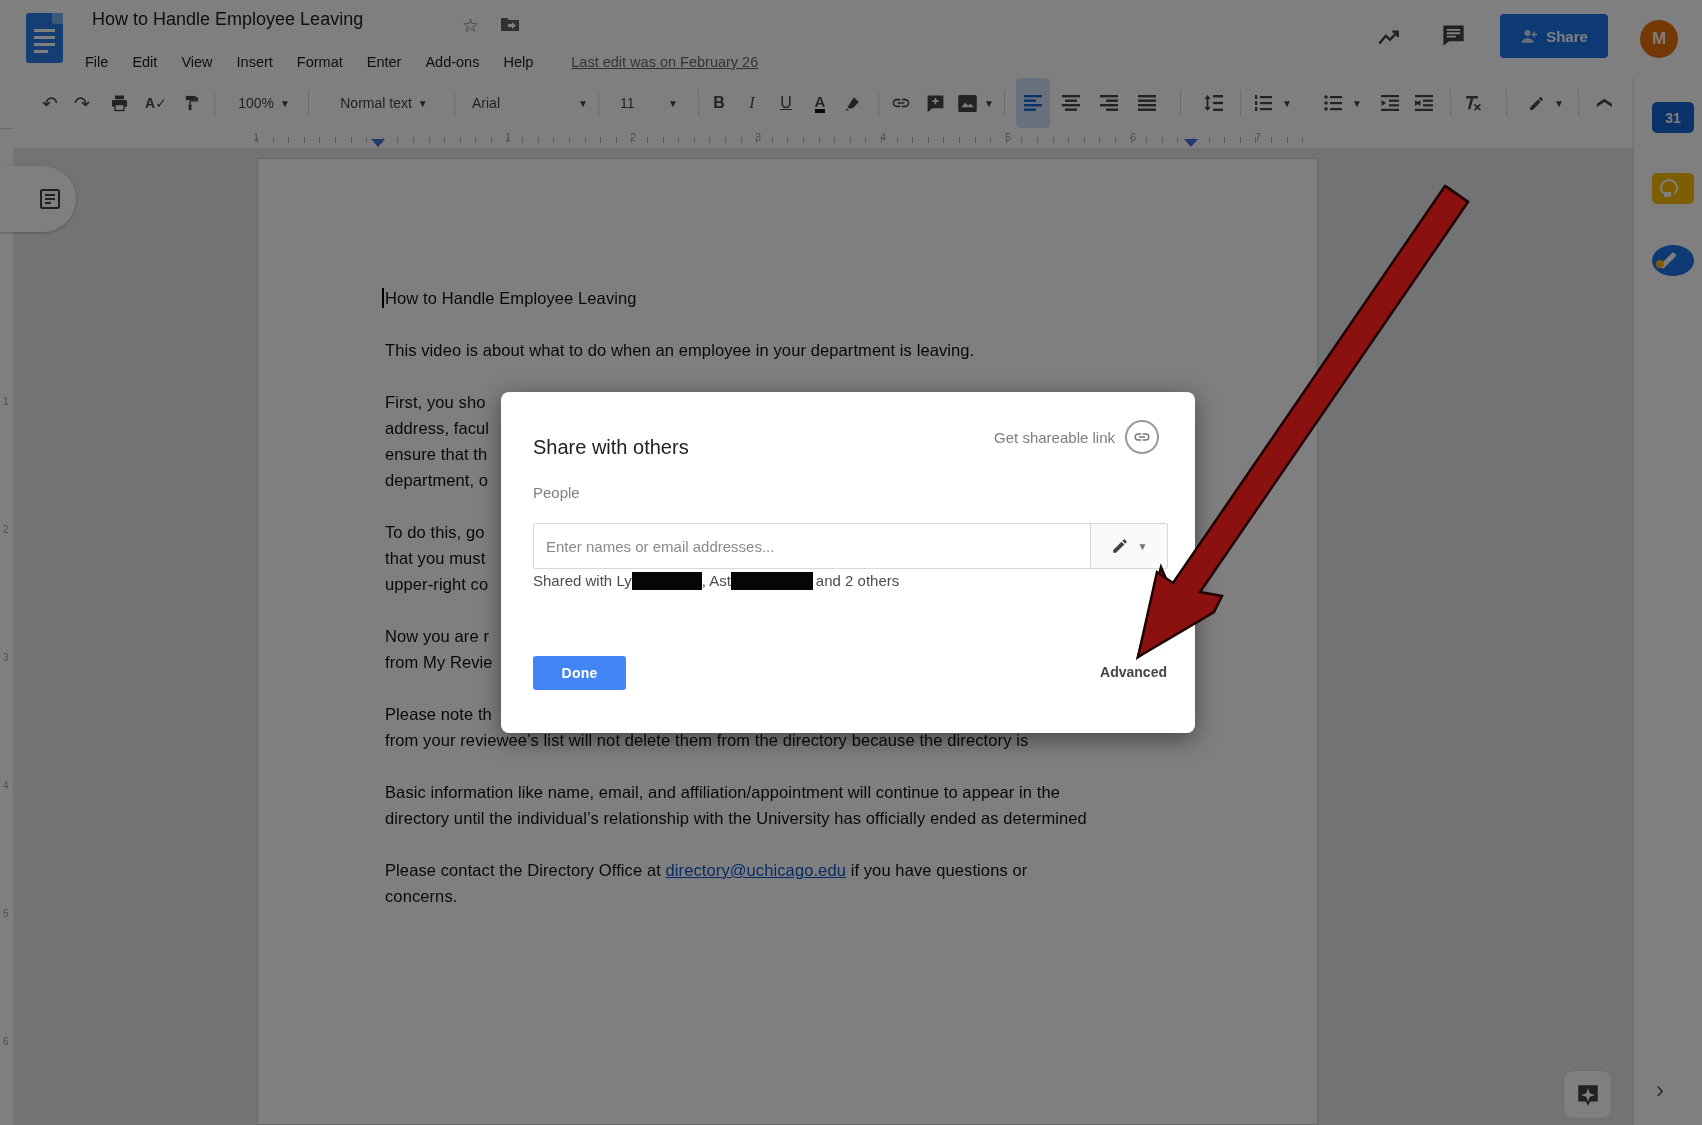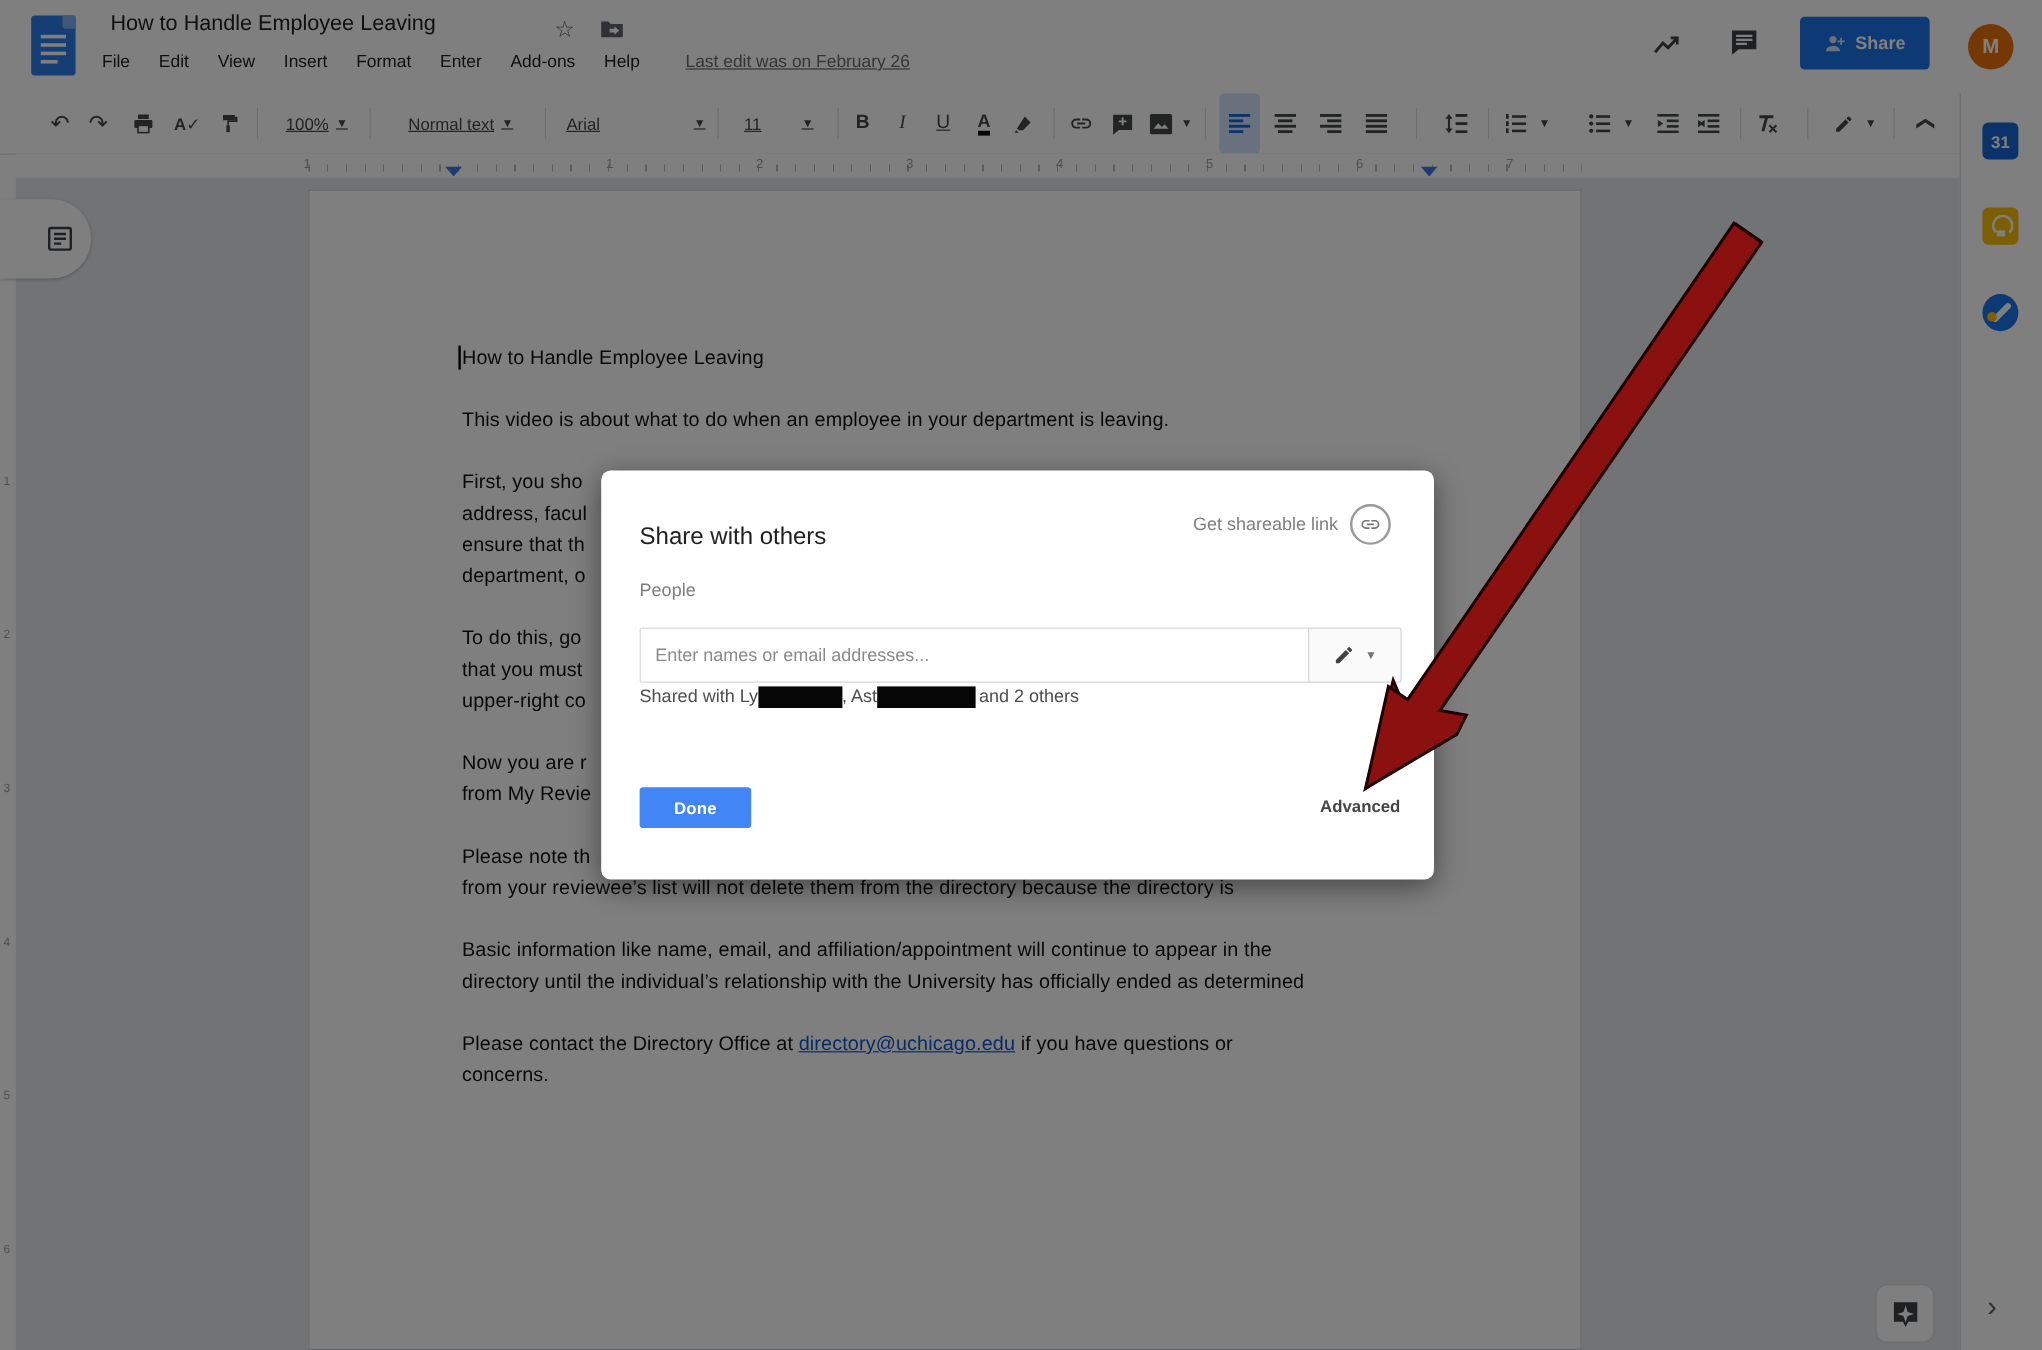--- a/index.html
+++ b/index.html
@@ -6,33 +6,33 @@
   #stage{position:relative;width:1702px;height:1125px;overflow:hidden;
          font-family:"Liberation Sans","DejaVu Sans",sans-serif;background:#fff;}
   .abs{position:absolute;}
   
   #topbar{left:0;top:0;width:1702px;height:78px;background:#fff;}
   #docs-logo{left:26px;top:13px;width:37px;height:50px;background:#2b7cea;border-radius:3px;}
   #docs-logo .fold{position:absolute;right:0;top:0;width:11px;height:11px;background:#7cb0f5;border-bottom-left-radius:3px;}
   #docs-logo .l{position:absolute;left:8px;width:21px;height:3px;background:#fff;}
   #doc-title{left:92px;top:9px;font-size:18px;color:#202124;}
   .tb-ic{color:#5f6368;font-size:17px;}
-  #menubar{left:85px;top:44px;height:26px;display:flex;gap:24px;font-size:14.5px;color:#202124;align-items:flex-start;}
+  #menubar{left:85px;top:44px;height:26px;display:flex;gap:24px;font-size:14.5px;color:#202124;align-items:flex-end;}
   #last-edit{color:#6b6b6b;text-decoration:underline;margin-left:14px;}
   #stats-icon{left:1376px;top:24px;}
   #comment-top-icon{left:1440px;top:22px;}
   #share-btn{left:1500px;top:14px;width:108px;height:44px;background:#1a73e8;border-radius:4px;
              display:flex;align-items:center;justify-content:center;gap:8px;color:#fff;font-size:15px;font-weight:700;}
   #avatar{left:1640px;top:20px;width:38px;height:38px;border-radius:50%;background:#e8710a;color:#fff;
           display:flex;align-items:center;justify-content:center;font-size:17px;font-weight:700;}
   
   #toolbar{left:0;top:78px;width:1702px;height:50px;background:#fff;border-bottom:1px solid #d7d7d7;}
   .ti{position:absolute;top:0;height:50px;display:flex;align-items:center;justify-content:center;color:#444746;}
   .sep{position:absolute;top:12px;width:1px;height:26px;background:#dadce0;}
-  .ddl{font-size:14px;color:#444746;display:flex;align-items:center;gap:6px;text-decoration:underline;}
+  .ddl{font-size:14px;color:#444746;display:flex;align-items:center;gap:6px;}
   .caret{font-size:10px;color:#444746;}
   .bld{font-weight:700;font-size:16px;}
   .ital{font-style:italic;font-size:16px;font-family:"Liberation Serif",serif;}
   .undl{text-decoration:underline;font-size:16px;}
   .acolor{font-size:15px;font-weight:700;border-bottom:4px solid #111;line-height:15px;}
   .active-fmt{background:#d2e3fc;border-radius:4px;}
   
   #hruler{left:13px;top:128px;width:1620px;height:20px;background:#fff;}
   #hruler .ticks{position:absolute;left:244px;top:9px;width:1061px;height:6px;
       background:repeating-linear-gradient(90deg,#b5b8bc 0 1px,transparent 1px 15.6px);}
@@ -46,21 +46,21 @@
   #outline-pill{left:0px;top:166px;width:76px;height:66px;background:#fff;border-radius:0 40px 40px 0;
       box-shadow:0 1px 3px rgba(0,0,0,.25);display:flex;align-items:center;justify-content:flex-end;padding-right:14px;box-sizing:border-box;}
   
   #doctext{left:385px;top:285px;width:830px;font-size:16.5px;line-height:26px;color:#111;letter-spacing:.1px;}
   #doctext .para{margin:0 0 26px 0;}
   #doctext div{white-space:nowrap;}
   .caret-cursor{position:absolute;left:-3px;top:3px;width:1.5px;height:20px;background:#000;}
   a.doclink{color:#1155cc;text-decoration:underline;}
   
   #rail{left:1633px;top:78px;width:69px;height:1047px;background:#fff;border-left:1px solid #dadce0;}
-  .rail-ic{position:absolute;left:19px;width:30px;height:31px;}
+  .rail-ic{position:absolute;left:19px;width:42px;height:31px;}
   #cal-icon{background:#1967d2;border-radius:5px;color:#fff;font-size:14px;font-weight:700;display:flex;align-items:center;justify-content:center;}
   #keep-icon{background:#fbbc04;border-radius:5px;}
   #keep-icon .bulb{position:absolute;left:8px;top:6px;width:14px;height:14px;border:2.5px solid #fff;border-radius:50%;border-bottom-color:transparent;}
   #keep-icon .stem{position:absolute;left:12px;top:19px;width:7px;height:5px;background:#fff;}
   #tasks-icon{background:#1a73e8;border-radius:50%;}
   #tasks-icon .slash{position:absolute;left:6px;top:13px;width:20px;height:5px;background:#fff;border-radius:3px;transform:rotate(-45deg);}
   #tasks-icon .dot{position:absolute;left:4px;top:15px;width:8px;height:8px;background:#fbbc04;border-radius:50%;}
   #explore-btn{left:1563px;top:1070px;width:47px;height:47px;background:#fff;border:1px solid #dadce0;border-radius:10px;
       display:flex;align-items:center;justify-content:center;}
   #rail-chevron{left:1656px;top:1076px;font-size:24px;color:#5f6368;}

